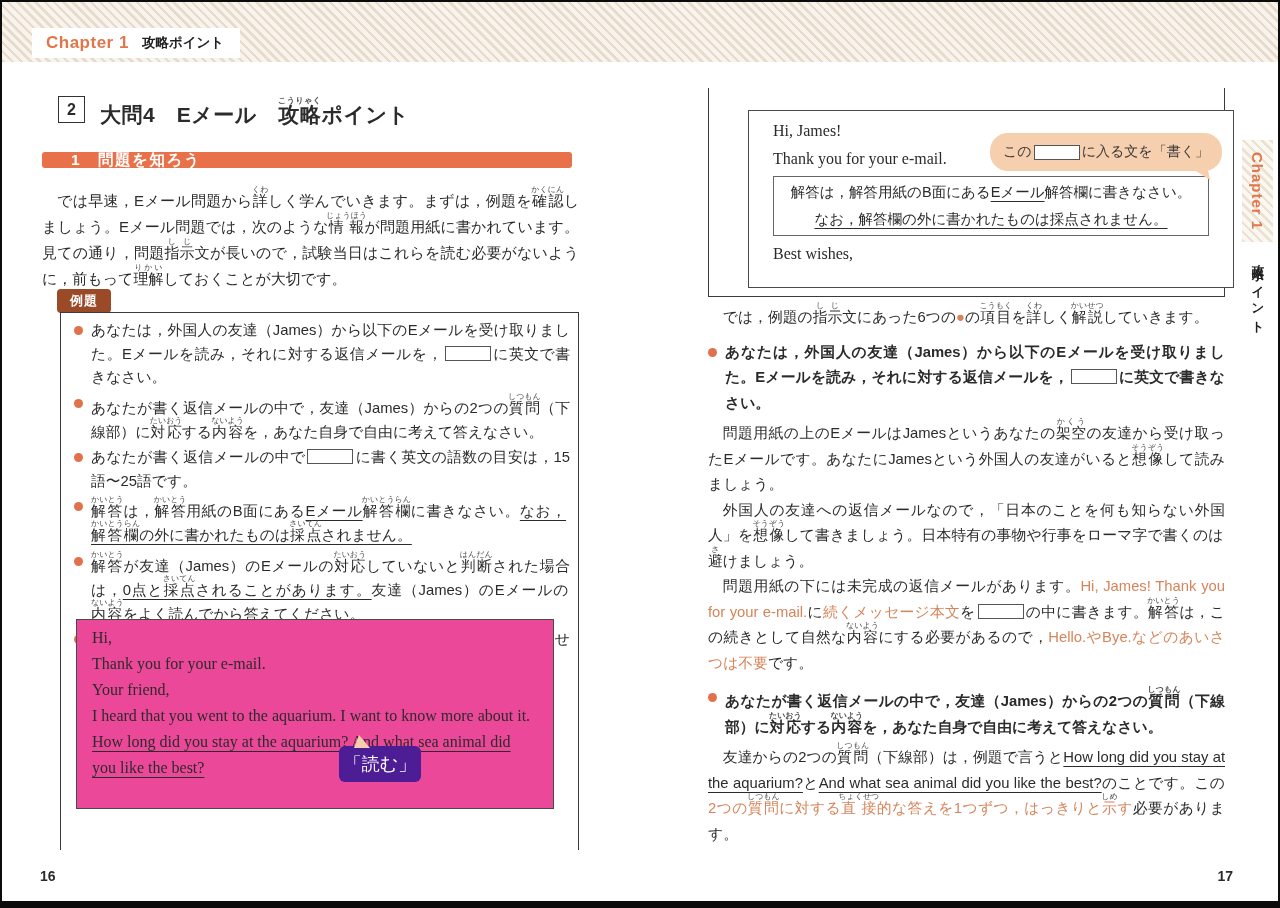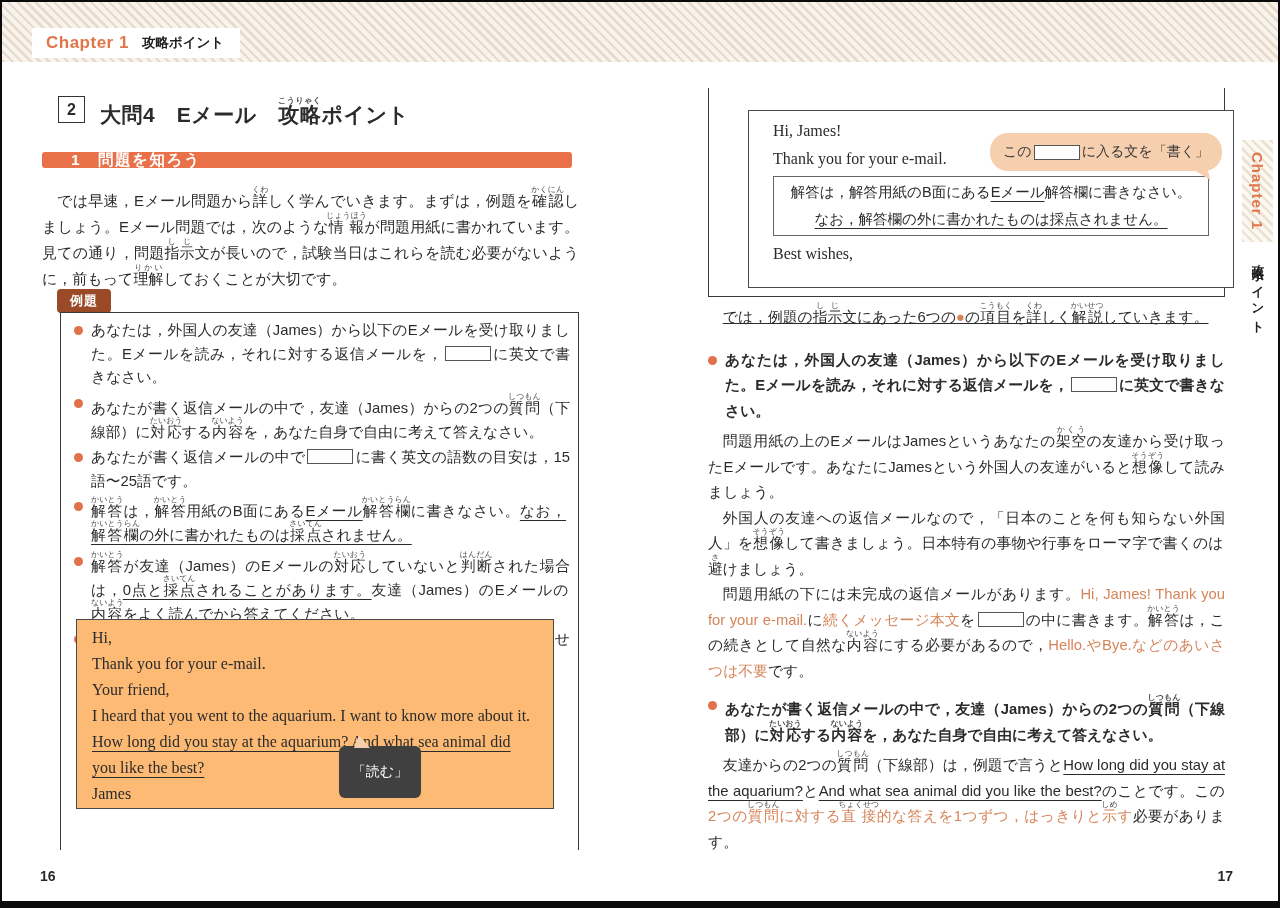--- a/index.html
+++ b/index.html
@@ -34,45 +34,45 @@
   .example-frame { position:absolute; left:58px; top:310px; width:519px; height:538px;
     border:1.5px solid #3a3a3a; border-bottom:none; }
 
   .bullets { position:absolute; left:70px; top:317px; width:498px; font-size:14.8px; line-height:23.5px;
     text-align:justify; }
   .bullet { position:relative; padding-left:19px; margin-bottom:2px; }
   .bullet::before { content:""; position:absolute; left:2px; top:7px; width:9px; height:9px;
     border-radius:50%; background:#e0714a; }
 
   .email-box { position:absolute; left:74px; top:617px; width:478px; height:190px; border:1.5px solid #4a4a4a;
-    background:#fdba74; padding:5px 15px; font-family:"Liberation Serif","DejaVu Serif",serif;
+    background:#ec4899; padding:5px 15px; font-family:"Liberation Serif","DejaVu Serif",serif;
     font-size:16px; line-height:26px; }
 
-  .bubble-read { position:absolute; left:337px; top:744px; width:82px; height:52px; background:#404040;
-    border-radius:6px; color:#fff; font-size:14px; display:flex; align-items:center; justify-content:center; }
+  .bubble-read { position:absolute; left:337px; top:744px; width:82px; height:36px; background:#4c1d95;
+    border-radius:6px; color:#fff; font-size:18px; display:flex; align-items:center; justify-content:center; }
   .bubble-read::before { content:""; position:absolute; top:-11px; left:15px;
     border-left:5px solid transparent; border-right:11px solid transparent; border-bottom:13px solid #f6cfae; }
 
   
   .cont-frame { position:absolute; left:706px; top:86px; width:517px; height:209px;
     border:1.5px solid #3a3a3a; border-top:none; }
   .email-box-r { position:absolute; left:722px; top:108px; width:486px; height:178px; border:1.5px solid #4a4a4a;
     background:#fff; padding:6px 24px 0; font-family:"Liberation Serif","DejaVu Serif",serif;
     font-size:16px; line-height:28px;margin-left:24px; }
   .instruction-inner { border:1px solid #666; margin:3px 0 4px; padding:2px 6px;
     font-family:Liberation Sans, sans-serif; font-size:14.5px; line-height:27px;
     text-align:center; }
   .bubble-write { position:absolute; left:988px; top:131px; height:38px; padding:0 13px; background:#f6cfae;
     border-radius:18px; color:#3a3a3a; font-size:14px; display:flex; align-items:center; z-index:3; }
   .bubble-write::after { content:""; position:absolute; right:13px; bottom:-11px;
     border-top:13px solid #f6cfae; border-left:12px solid transparent; transform:rotate(-14deg); }
 
   .right-col { position:absolute; left:706px; top:299px; width:517px; font-size:14.8px; line-height:25.5px;
     text-align:justify; }
-  .lead { margin-bottom:17px;text-decoration:underline; }
+  .lead { margin-bottom:9px; }
   .para { text-indent:1em; }
   .rbullet { position:relative; padding-left:17px; font-weight:700; margin:9px 0 1px; }
   .rbullet::before { content:""; position:absolute; left:0; top:8px; width:9px; height:9px;
     border-radius:50%; background:#e0714a; }
 
   
   .o { color:#d6845a; }
   .u { text-decoration:underline; text-underline-offset:3.5px; text-decoration-thickness:1px; }
   .blank { display:inline-block; width:46px; height:15px; border:1px solid #555; background:#fff;
     vertical-align:-2px; margin:0 2px; }
@@ -123,21 +123,20 @@
       <div class="bullet"><ruby>解答<rt>かいとう</rt></ruby><span>は，</span><ruby>解答<rt>かいとう</rt></ruby><span>用紙のB面にある</span><span class="u">Eメール</span><ruby>解答欄<rt>かいとうらん</rt></ruby><span>に書きなさい。</span><span class="u">なお，</span><ruby class="u">解答欄<rt>かいとうらん</rt></ruby><span class="u">の外に書かれたものは</span><ruby class="u">採点<rt>さいてん</rt></ruby><span class="u">されません。</span></div>
       <div class="bullet"><ruby>解答<rt>かいとう</rt></ruby><span>が友達（James）のEメールの</span><ruby>対応<rt>たいおう</rt></ruby><span>していないと</span><ruby>判断<rt>はんだん</rt></ruby><span>された場合は，</span><span class="u">0点と</span><ruby class="u">採点<rt>さいてん</rt></ruby><span class="u">されることがあります。</span><span>友達（James）のEメールの</span><ruby>内容<rt>ないよう</rt></ruby><span>をよく読んでから答えてください。</span></div>
       <div class="bullet"><span class="blank"></span><span>の下のBest wishes, の後にあなたの名前を書く必要はありません。</span></div>
     </div>
 
   <div class="email-box">
       <div class="eline"><span>Hi,</span></div>
       <div class="eline"><span>Thank you for your e-mail.</span></div>
       <div class="eline"><span>Your friend,</span></div>
       <div class="eline"><span>I heard that you went to the aquarium. I want to know more about it. </span><span class="u">How long did you stay at the aquarium?</span><span> </span><span class="u">And what sea animal did you like the best?</span></div>
-      <div class="eline"><span>James</span></div>
     </div>
 
   <div class="bubble-read">「読む」</div>
 
   <div class="pagenum-l">16</div>
 
   <div class="cont-frame"></div>
 
   <div class="email-box-r">
     <div>

